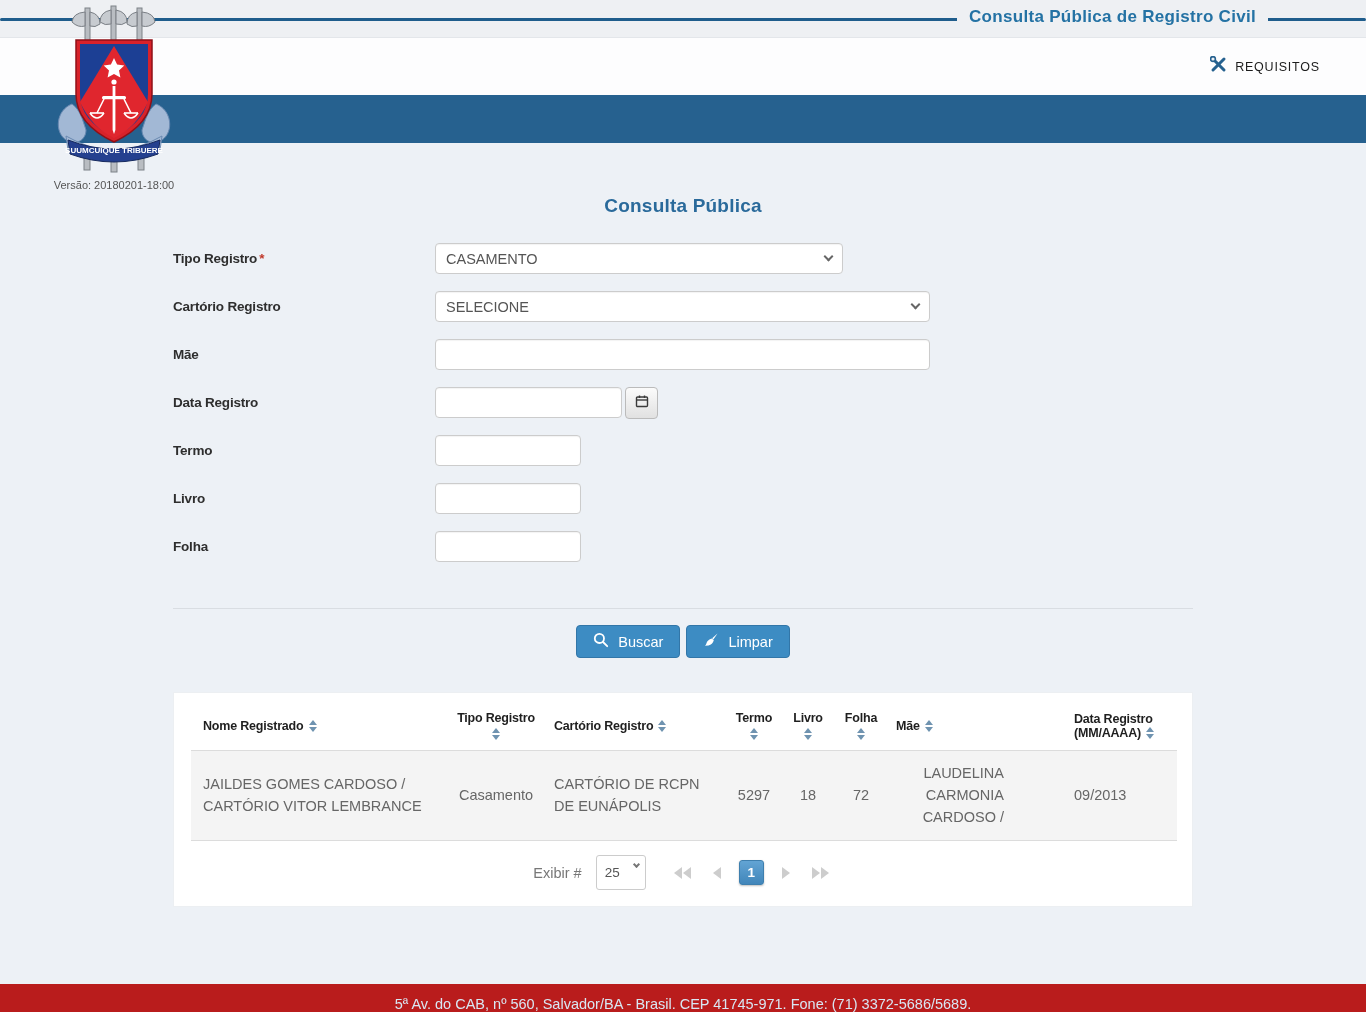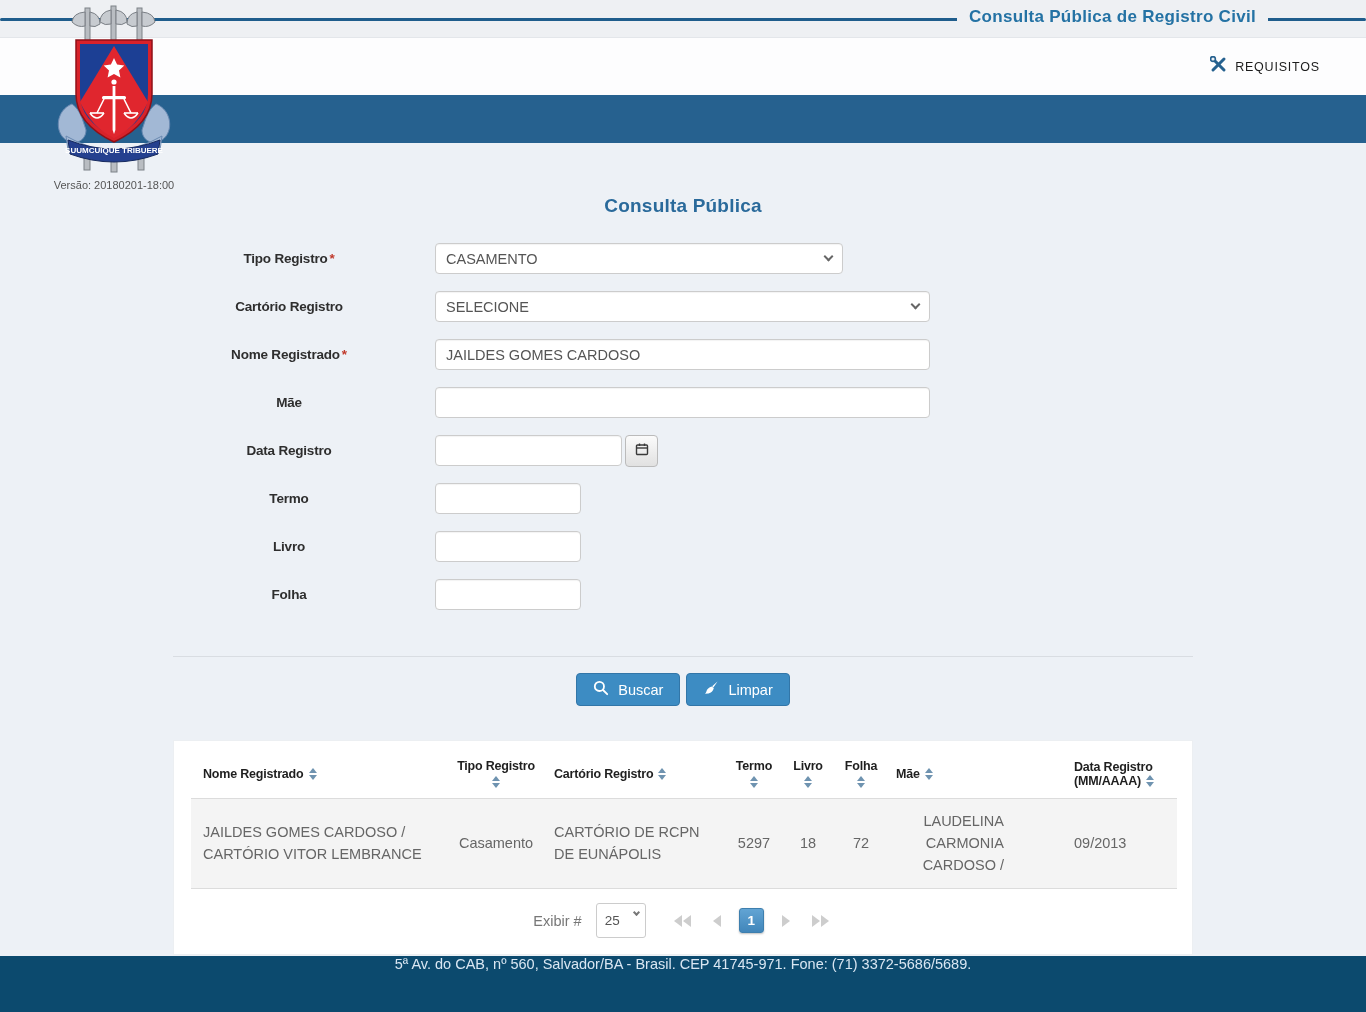--- a/index.html
+++ b/index.html
@@ -46,21 +46,21 @@
   
   .container { width:1020px; margin:0 auto; }
   .page-heading {
     text-align:center; margin-top:52px;
     font-size:19px; font-weight:bold; letter-spacing:.2px; color:#2a6a9b;
   }
   
   .consulta-form { margin-top:26px; }
   .form-row { display:flex; align-items:center; margin-bottom:17px; height:31px; }
   .form-label {
-    width:262px; padding-right:30px; text-align:center;
+    width:262px; padding-right:30px; text-align:left;
     font-size:13.5px; font-weight:bold; color:#2e2e2e; letter-spacing:-.2px;
   }
   .req-star { color:#c0392b; font-weight:bold; margin-left:2px; }
   .txt-input, .sel {
     height:31px; border:1px solid #ccc; border-radius:4px;
     background:#fff; color:#555; font-size:14.5px;
     padding:0 10px; font-family:"Liberation Sans", sans-serif;
     box-shadow:inset 0 1px 1px rgba(0,0,0,.05);
   }
   .sel { appearance:none; -webkit-appearance:none; width:100%; padding-right:28px; }
@@ -140,22 +140,22 @@
   .tri-right { border-left:8px solid #cdcdcd; }
   .pg-current {
     width:25px; height:25px; border:1px solid #3e7fae; border-radius:3px;
     background:linear-gradient(#62a4d4,#4186ba);
     color:#fff; font-size:13.5px; font-weight:bold;
     display:inline-flex; align-items:center; justify-content:center;
     box-shadow:0 1px 2px rgba(0,0,0,.25);
   }
   
   .footer {
-    position:absolute; left:0; bottom:0; width:100%; height:56px;
-    background:#0c4a6e; display:flex; align-items:flex-start; justify-content:center;
+    position:absolute; left:0; bottom:0; width:100%; height:28px;
+    background:#b91c1c; display:flex; align-items:flex-end; justify-content:center;
   }
   .footer-text { color:#d9e6f2; font-size:14.5px; }
 </style>
 </head>
 <body>
 
 <div class="topbar">
   <div class="topbar-line"></div>
   <span class="topbar-title">Consulta Pública de Registro Civil</span>
 </div>
@@ -251,24 +251,20 @@
     <div class="form-row">
       <label class="form-label"><span>Cartório Registro</span></label>
       <span class="sel-wrap w-wide">
         <select class="sel">
           <option>SELECIONE</option>
         </select>
         <span class="sel-chevron"></span>
       </span>
     </div>
 
-    <div class="form-row">
-      <label class="form-label"><span>Nome Registrado</span><span class="req-star">*</span></label>
-      <input type="text" class="txt-input w-wide" value="JAILDES GOMES CARDOSO" style="">
-    </div>
 
     <div class="form-row">
       <label class="form-label"><span>Mãe</span></label>
       <input type="text" class="txt-input w-wide" value="" style="">
     </div>
 
     <div class="form-row">
       <label class="form-label"><span>Data Registro</span></label>
       <input type="text" class="txt-input w-data" value="" style="">
       <button type="button" class="date-btn">

